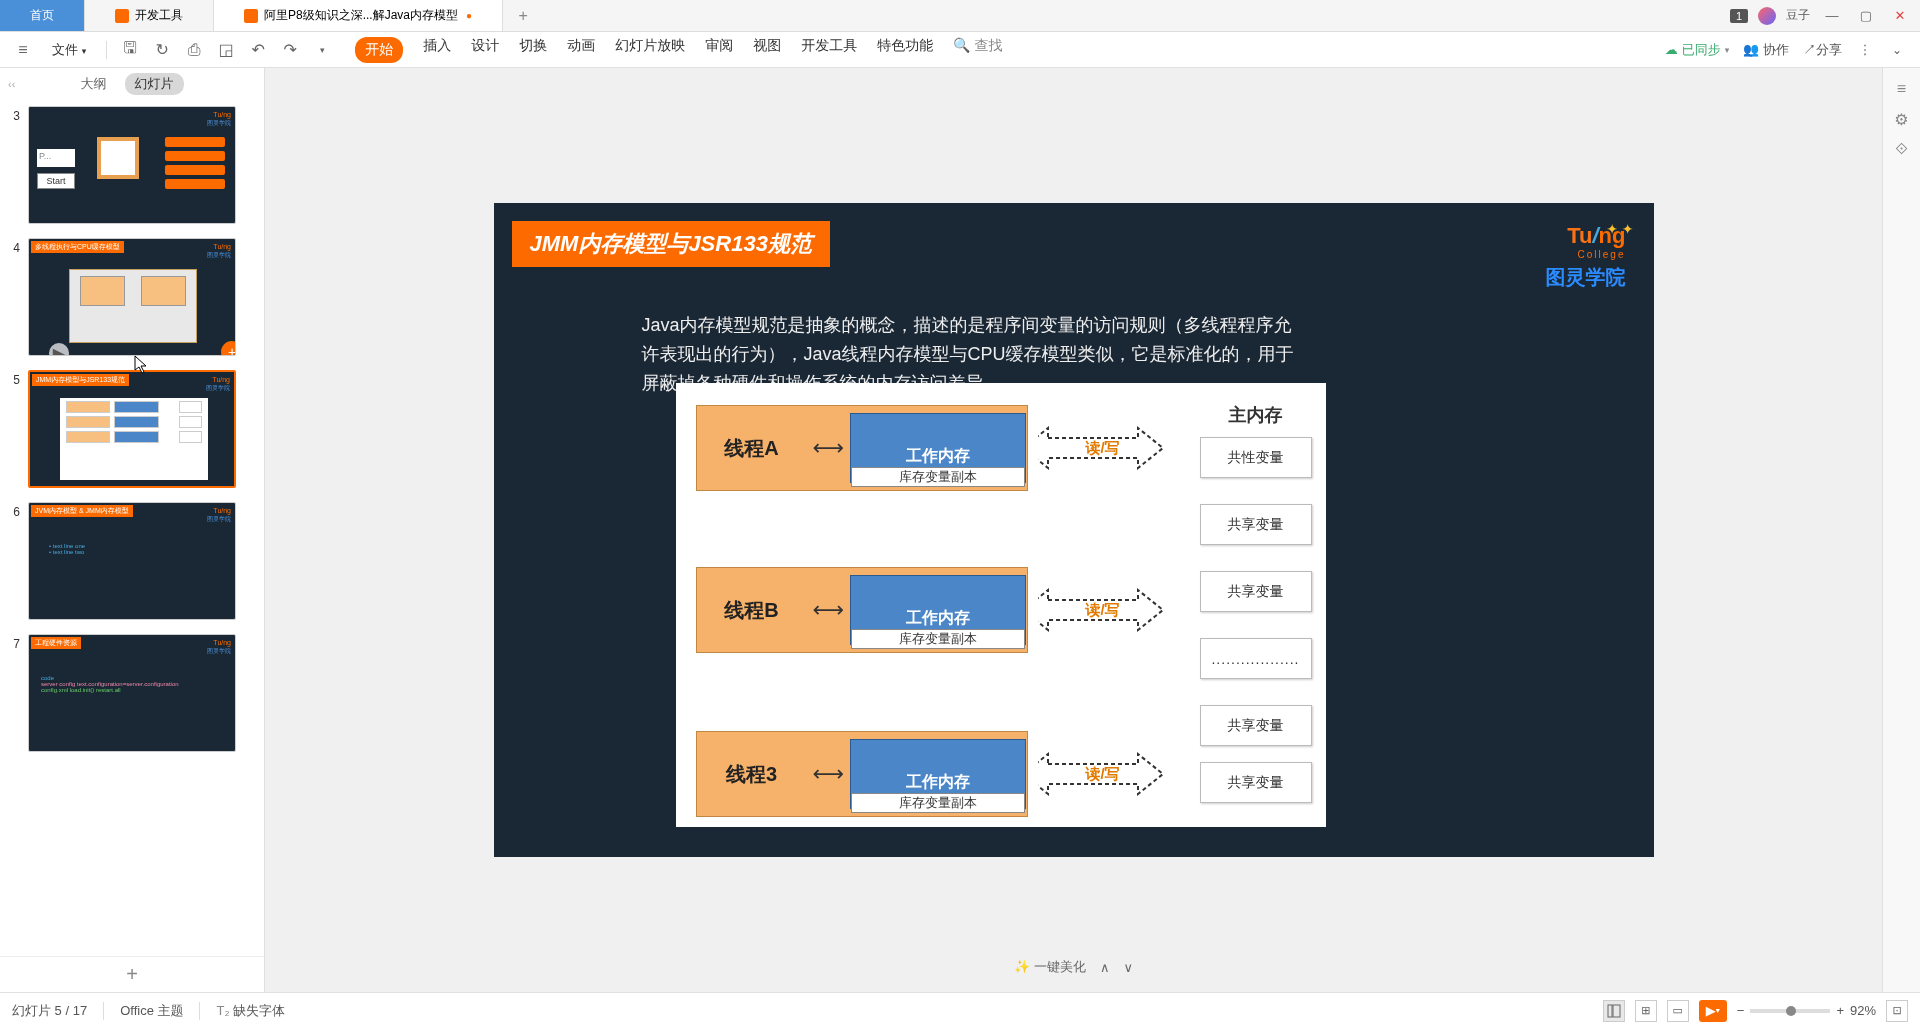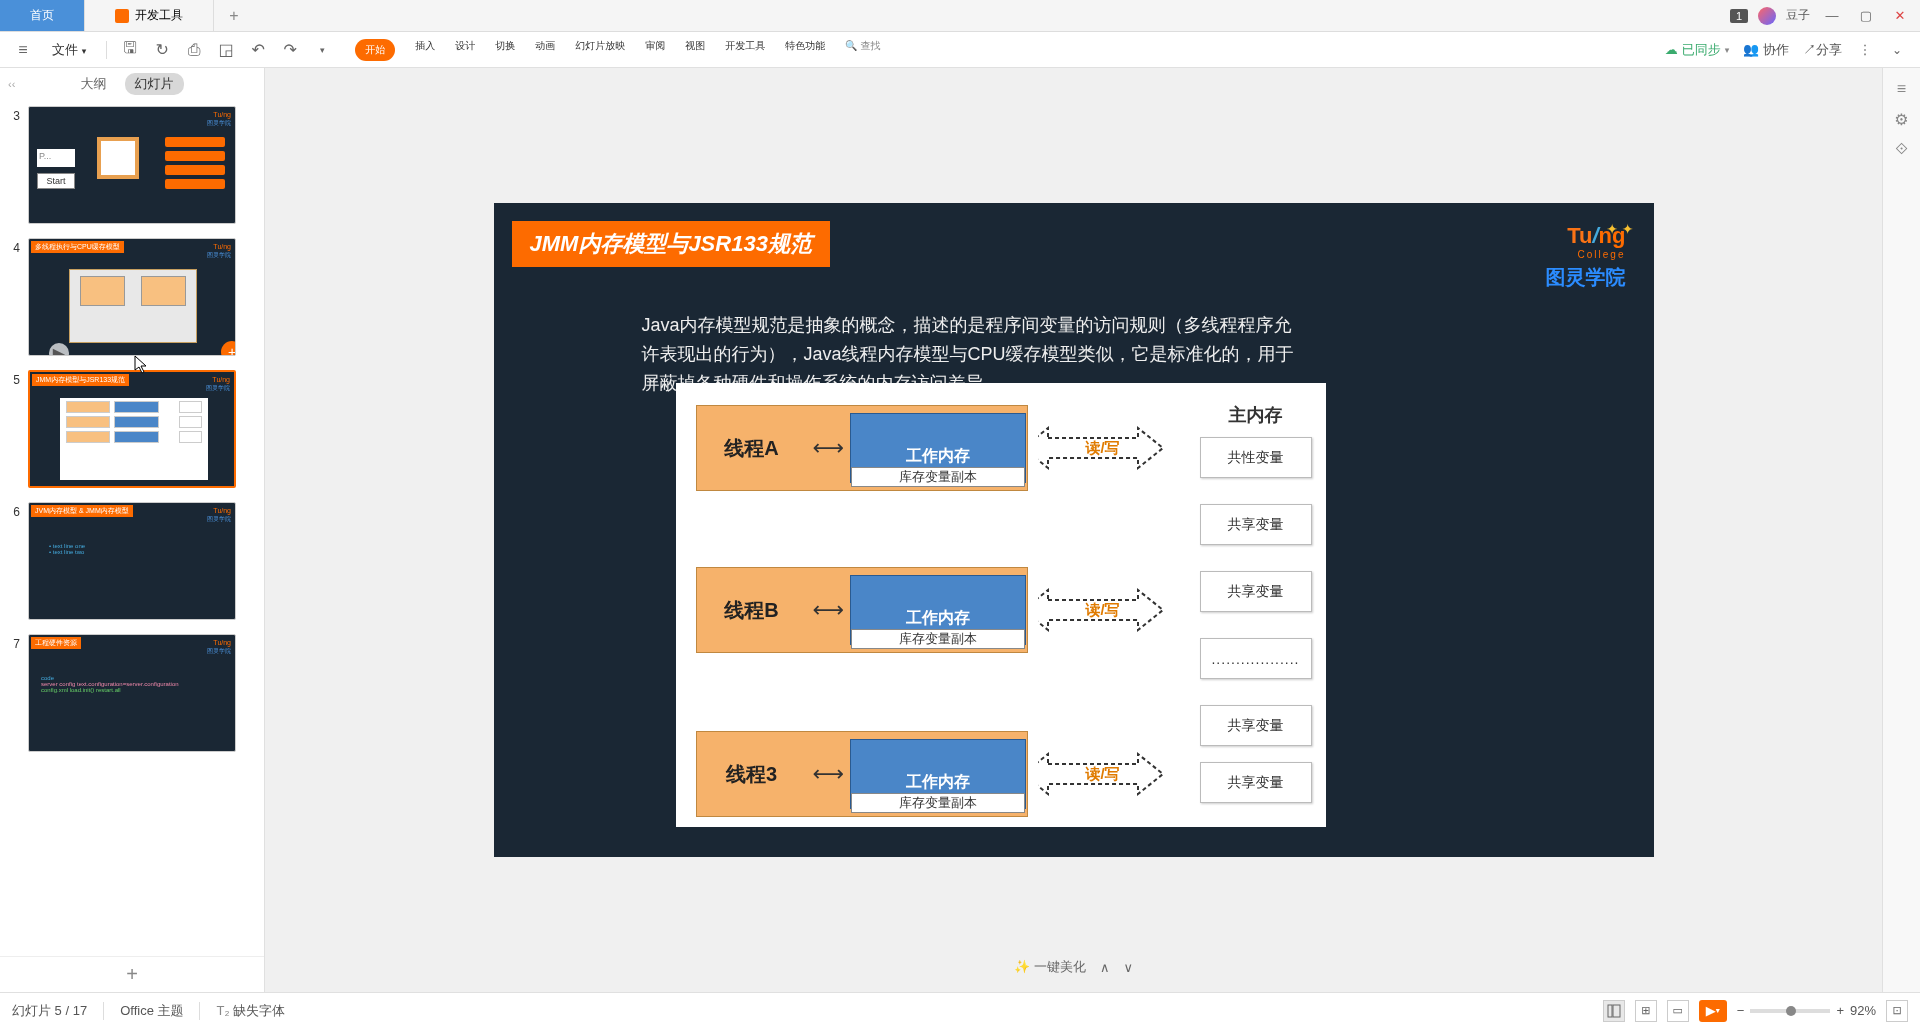--- a/index.html
+++ b/index.html
@@ -18,21 +18,21 @@
 .titlebar-right { margin-left: auto; display: flex; align-items: center; gap: 10px; padding-right: 8px; }
 .badge-1 { background: #555; color: #fff; padding: 1px 6px; border-radius: 2px; font-size: 11px; }
 .avatar { width: 18px; height: 18px; border-radius: 50%; background: linear-gradient(135deg,#f66,#66f); }
 .win-btn { width: 24px; height: 24px; display: flex; align-items: center; justify-content: center; color: #666; font-size: 13px; cursor: pointer; }
 
 
 .toolbar { height: 36px; display: flex; align-items: center; padding: 0 14px; gap: 14px; border-bottom: 1px solid #e0e0e0; }
 .tb-btn { font-size: 13px; color: #333; cursor: pointer; padding: 3px 6px; }
 .tb-icon { width: 18px; height: 18px; color: #666; cursor: pointer; display: inline-flex; align-items: center; justify-content: center; }
 .menu-items { display: flex; gap: 20px; margin-left: 10px; }
-.menu-item { font-size: 10px; color: #333; cursor: pointer; }
+.menu-item { font-size: 14px; color: #333; cursor: pointer; }
 .menu-item.active { background: #fd6b00; color: #fff; padding: 4px 10px; border-radius: 12px; }
 .toolbar-right { margin-left: auto; display: flex; align-items: center; gap: 14px; font-size: 13px; color: #555; }
 .cloud-sync { color: #3aab6e; display: flex; align-items: center; gap: 4px; }
 
 
 .main { display: flex; height: 924px; }
 .left-panel { width: 265px; background: #fff; border-right: 1px solid #e0e0e0; display: flex; flex-direction: column; }
 .panel-tabs { height: 32px; display: flex; align-items: center; justify-content: center; gap: 18px; font-size: 13px; position: relative; }
 .panel-tab { color: #666; cursor: pointer; }
 .panel-tab.active { background: #d8d8d8; padding: 2px 10px; border-radius: 10px; color: #333; }
@@ -112,20 +112,25 @@
 </head>
 <body>
 
 <div class="tab-bar">
   <div class="tab home">
       <span>首页</span>
     </div>
   <div class="tab">
     <span class="tab-icon docker"></span>
     <span>开发工具</span>
+  </div>
+  <div class="tab active">
+    <span class="tab-icon ppt"></span>
+    <span>阿里P8级知识之深...解Java内存模型</span>
+    <span class="tab-dirty">●</span>
   </div>
   <div class="tab-add">+</div>
   <div class="titlebar-right">
     <span class="badge-1">1</span>
     <span class="avatar"></span>
     <span style="font-size:12px;color:#555;">豆子</span>
     <span class="win-btn">—</span>
     <span class="win-btn">▢</span>
     <span class="win-btn" style="color:#d44;">✕</span>
   </div>

